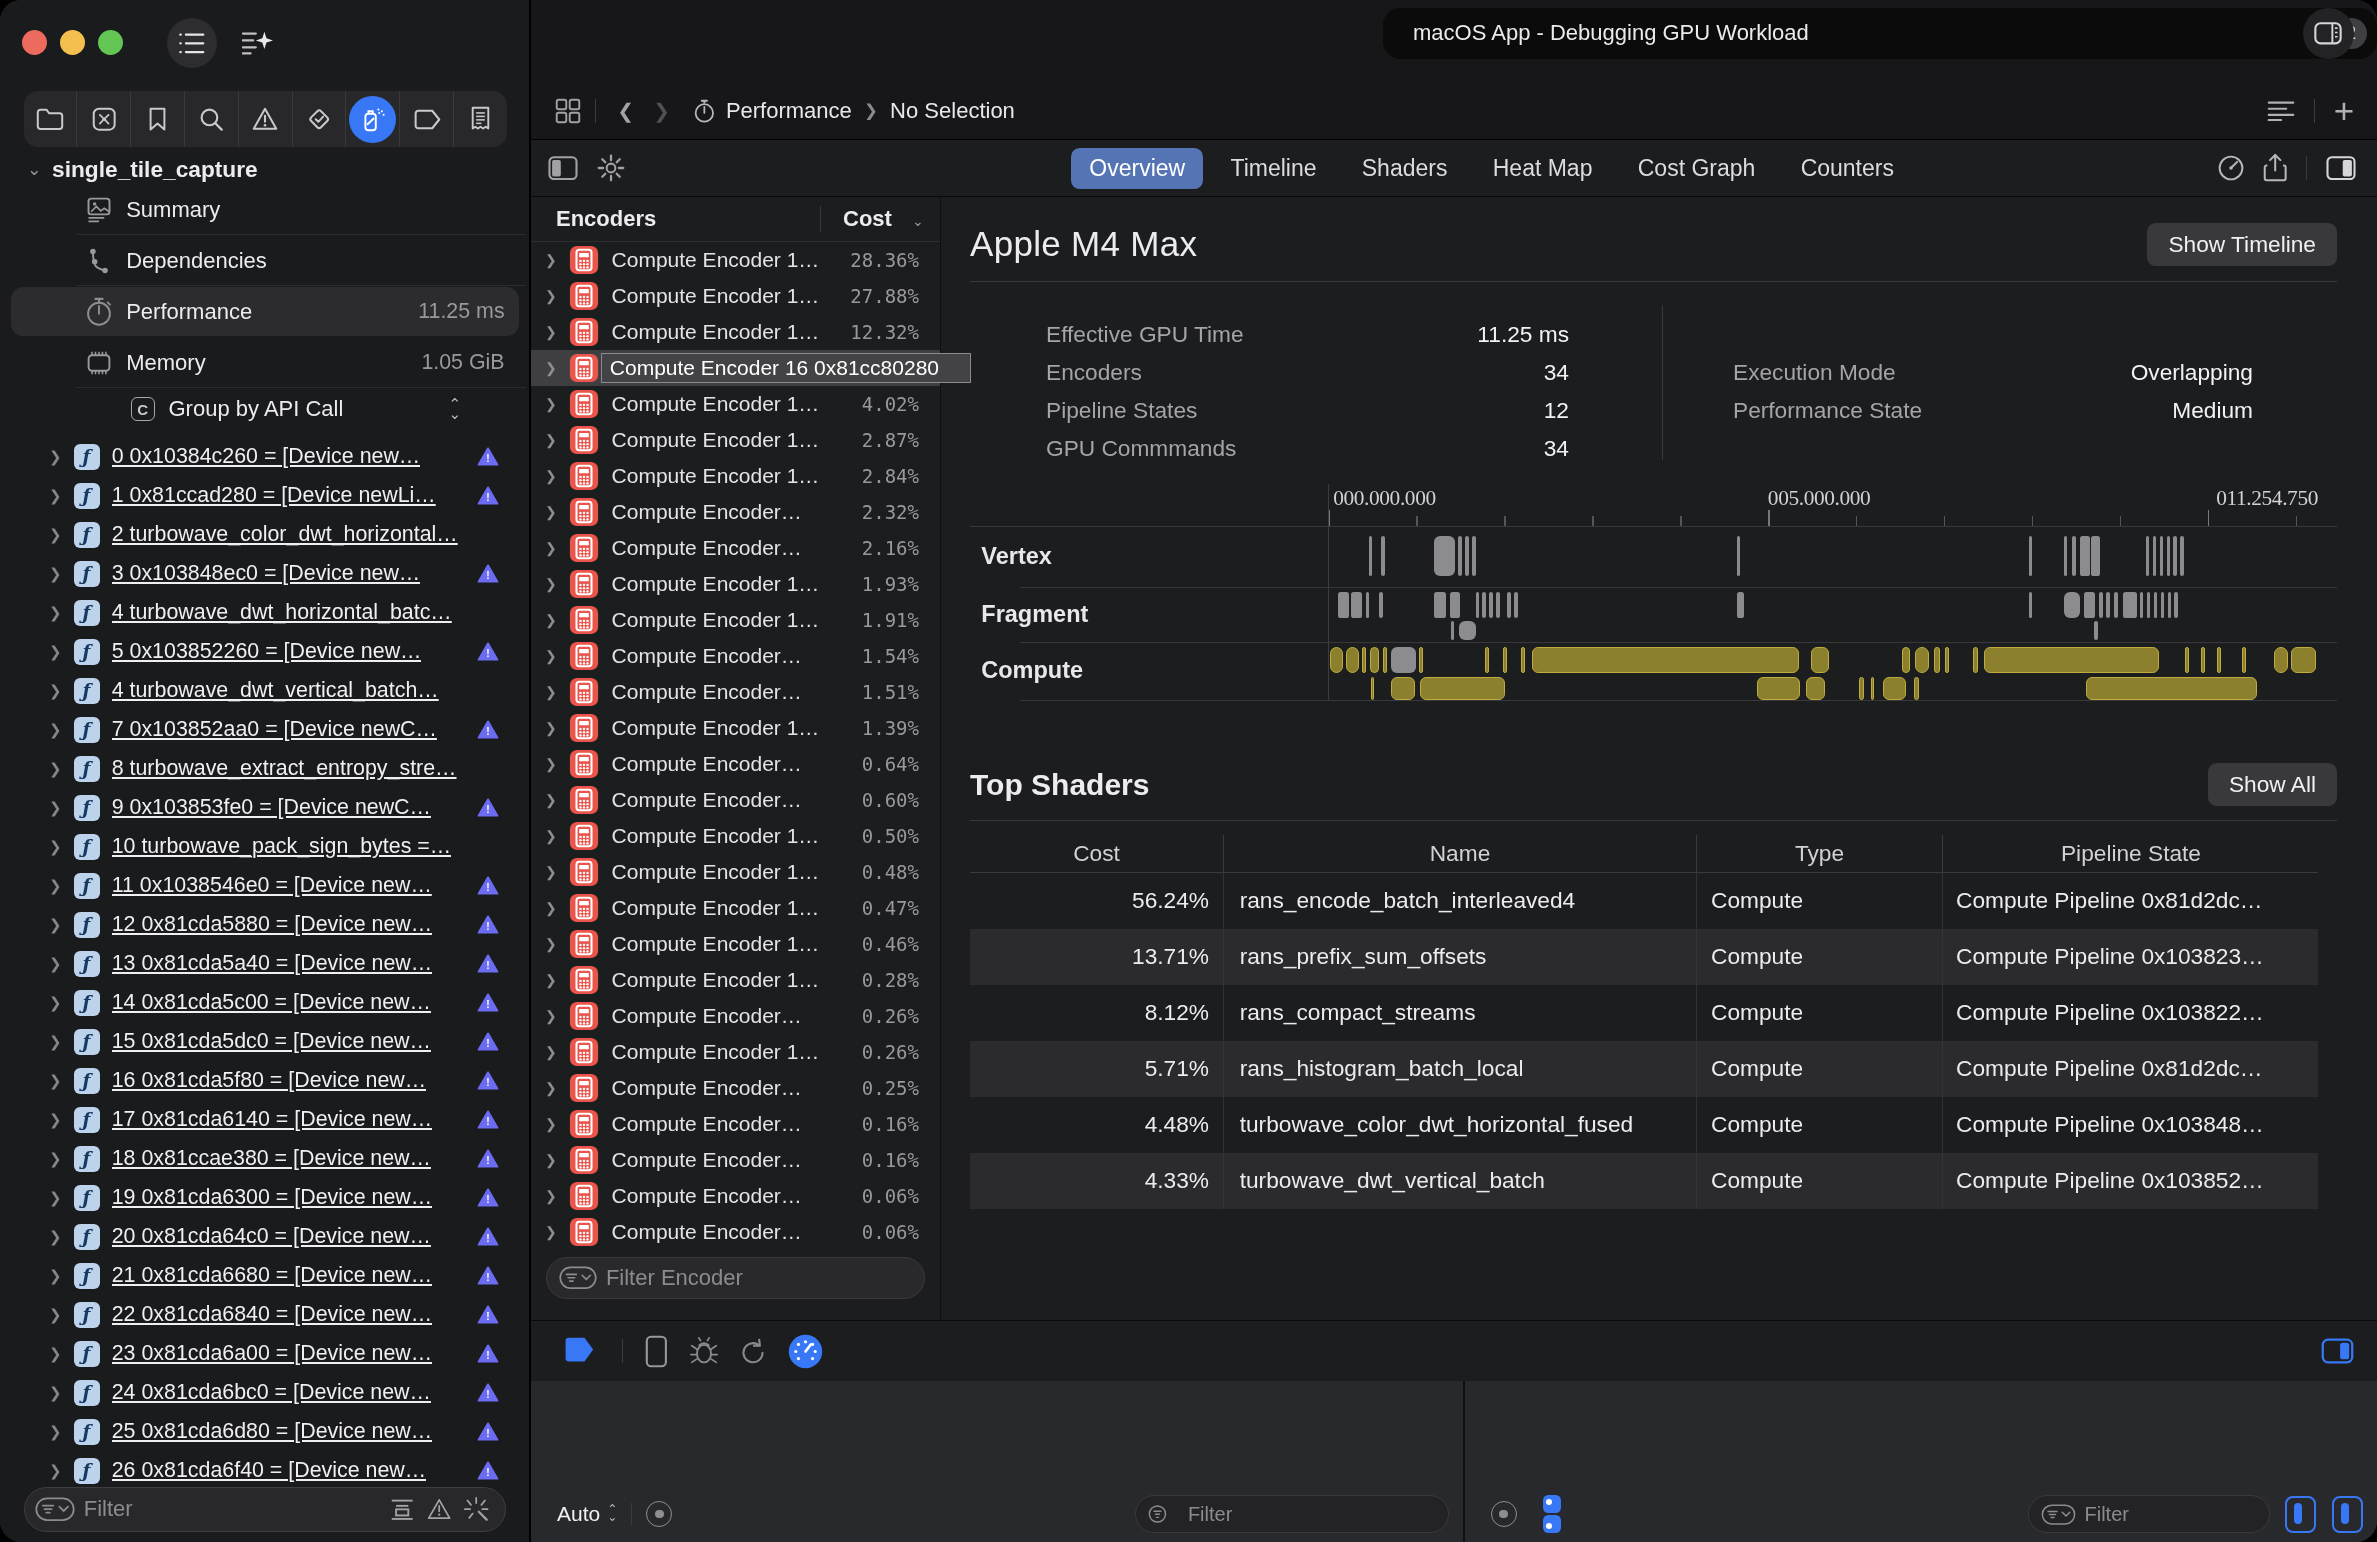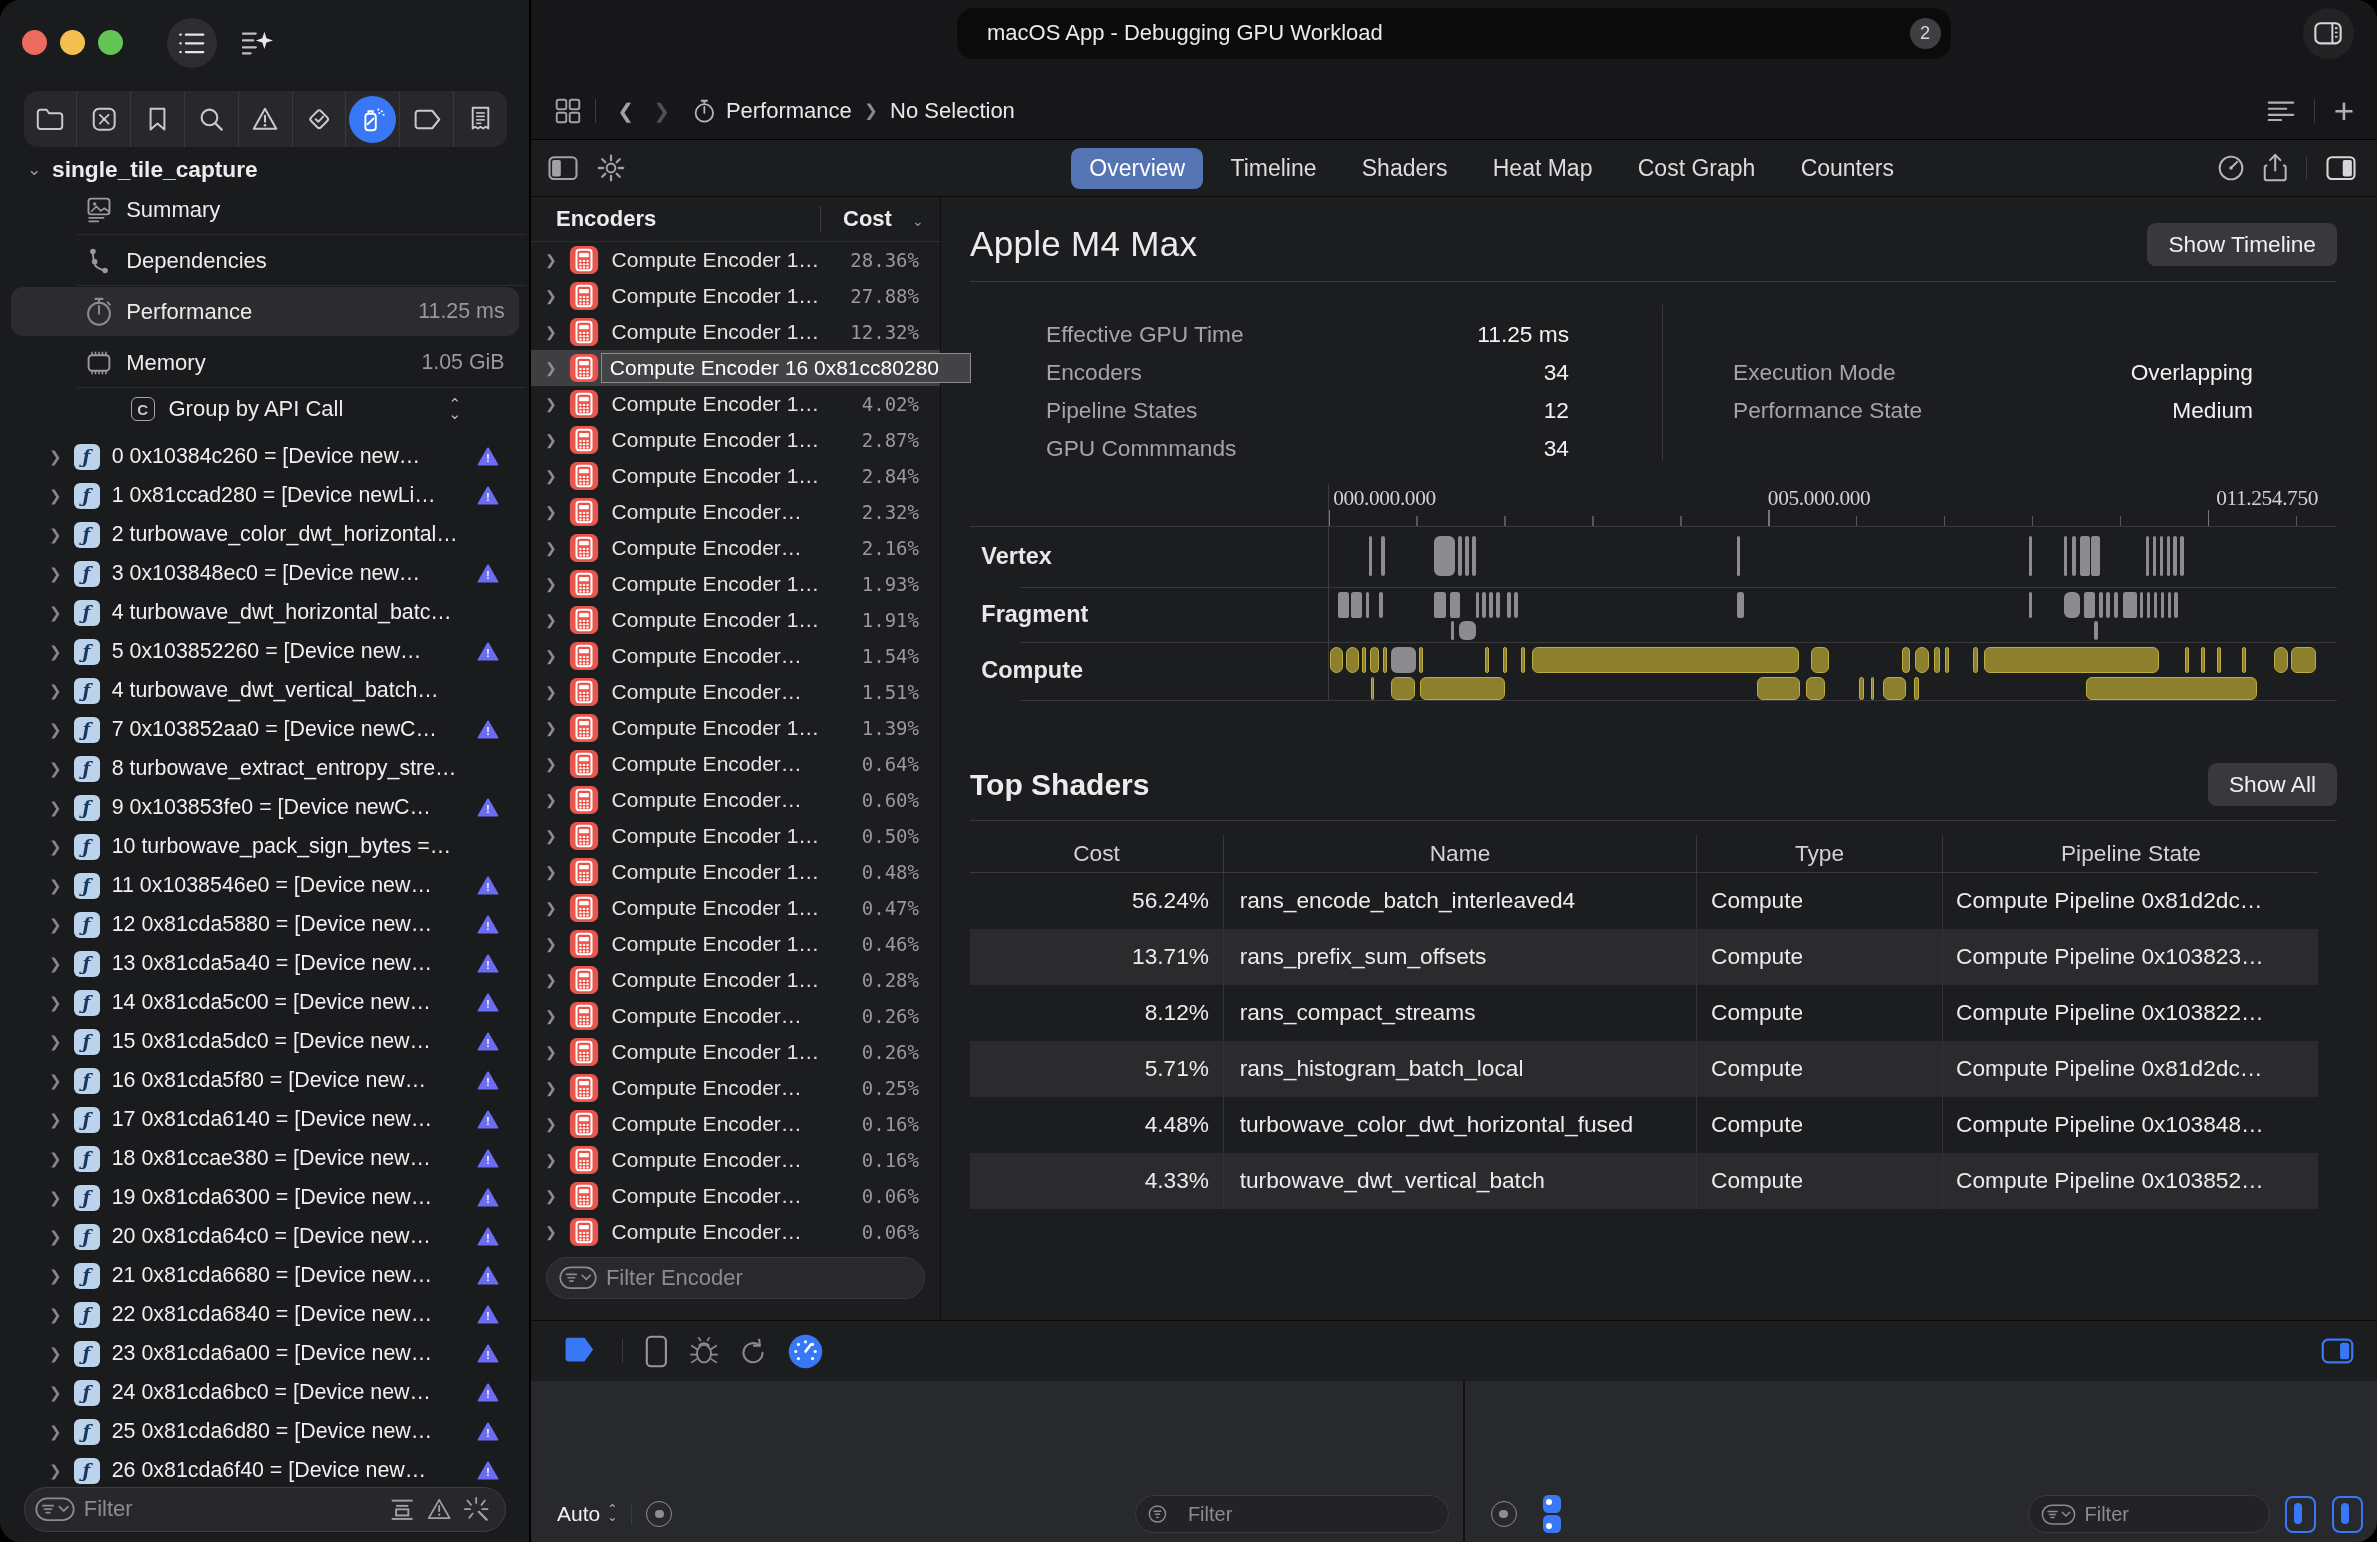--- a/index.html
+++ b/index.html
@@ -29,30 +29,30 @@
   .nav-label { margin-left:12.2px; font-size:22px; }
   .nav-value { margin-left:auto; color:#98989d; font-size:21.4px; }
   .group-row { height:42px; display:flex; align-items:center; padding-left:131px; position:relative; }
   .cbox { width:23.5px; height:23.5px; border:1.7px solid #a9a9ad; border-radius:6.1px; color:#c9c9cd; font-size:15px; display:flex; align-items:center; justify-content:center; font-weight:bold; }
   .group-label { margin-left:14px; font-size:22px; }
   .updown { margin-left:auto; margin-right:68px; display:flex; flex-direction:column; line-height:9.6px; color:#c0c0c4; font-size:15px; align-items:center; }
   .calls { margin-top:7px; }
   .call-row { height:39px; display:flex; align-items:center; padding-left:49px; }
   .call-chev { color:#85858a; font-size:15px; width:14px; }
   .f-ic { width:26px; height:26px; border-radius:6.1px; background:#bdd3ec; color:#173a63; display:flex; align-items:center; justify-content:center; margin-left:10.5px; font-family:"DejaVu Serif",serif; font-style:italic; font-weight:bold; font-size:18.3px; flex:none; }
-  .call-label { margin-left:12.2px; font-size:21.4px; color:#f0f0f2; white-space:nowrap; overflow:hidden; max-width:349px; }
+  .call-label { margin-left:12.2px; font-size:21.4px; color:#f0f0f2; white-space:nowrap; overflow:hidden; max-width:349px;text-decoration:underline; }
   .call-warn { margin-left:auto; margin-right:30px; flex:none; }
   .side-filter { position:absolute; left:23.5px; right:23.5px; bottom:10.5px; height:45px; background:#28282b; border:0.9px solid #3e3e42; border-radius:23.5px; display:flex; align-items:center; padding:0 15.7px 0 10.5px; }
   .filter-input { background:transparent; border:none; outline:none; color:#e8e8ea; font-size:22px; flex:1; margin-left:8.7px; font-family:"Liberation Sans",sans-serif; min-width:0; }
   .filter-input::placeholder { color:#8b8b90; }
   .sf-icons { display:flex; gap:13px; color:#a2a2a6; align-items:center; }
 
   
   .main { flex:1; display:flex; flex-direction:column; min-width:0; }
-  .titlebar { height:83px; background:#171719; display:flex; justify-content:center; padding-top:7.8px; position:relative; flex:none; }
+  .titlebar { height:83px; background:#171719; display:flex; justify-content:flex-end; padding-top:7.8px; position:relative; flex:none; }
   .title-pill { width:994px; height:51px; background:#0b0b0c; border-radius:17.4px; display:flex; align-items:center; padding:0 10.5px 0 30px; }
   .title-text { font-size:22px; color:#eceaec; }
   .title-badge { margin-left:auto; width:31px; height:31px; border-radius:50%; background:#3f3f43; display:flex; align-items:center; justify-content:center; font-size:18.3px; color:#d8d8da; }
   .tb-circle { position:absolute; right:23.5px; top:7.8px; width:51px; height:51px; border-radius:50%; background:#232326; display:flex; align-items:center; justify-content:center; }
   .crumbrow { height:57px; background:#171719; border-bottom:1.7px solid #000; display:flex; align-items:center; padding:0 22.7px 0 24.4px; flex:none; }
   .crumb-ic { color:#a2a2a6; display:flex; align-items:center; }
   .vsep { width:0.9px; height:24.4px; background:#3c3c40; margin:0 14px; }
   .chev-back { color:#a2a2a6; font-size:20px; margin:0 7px; }
   .chev-fwd { color:#4f4f54; font-size:20px; margin:0 7px 0 12.2px; }
   .crumb-text { font-size:22px; color:#e8e8ea; margin-left:10.5px; }

